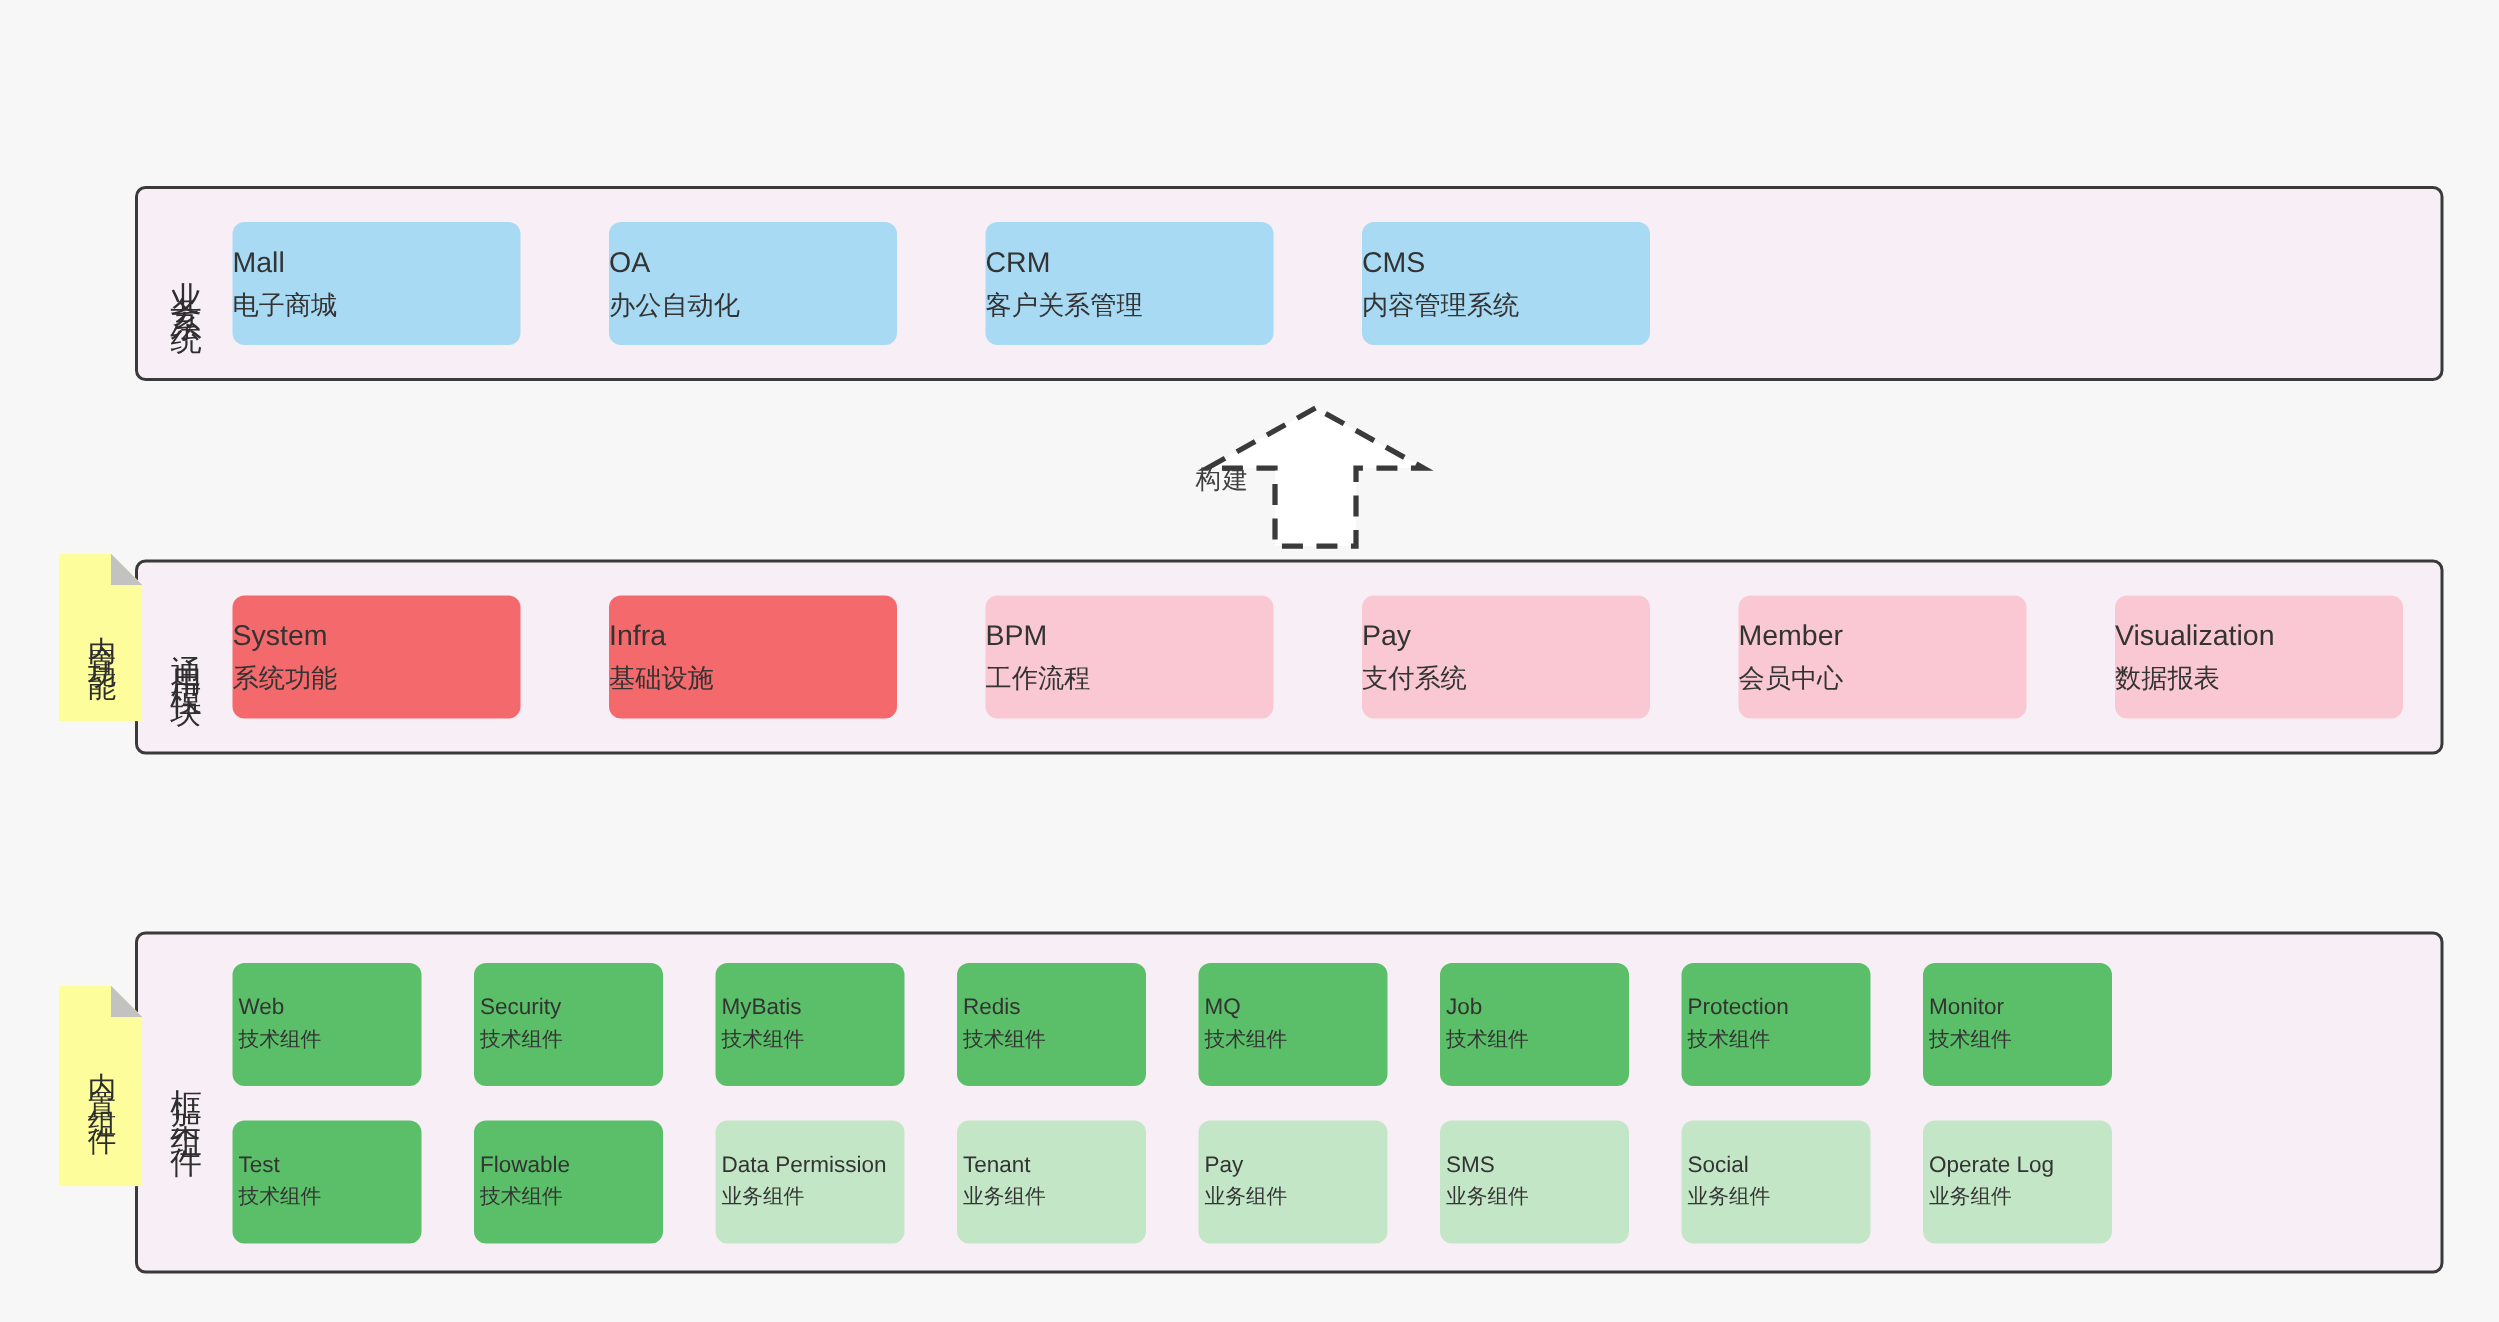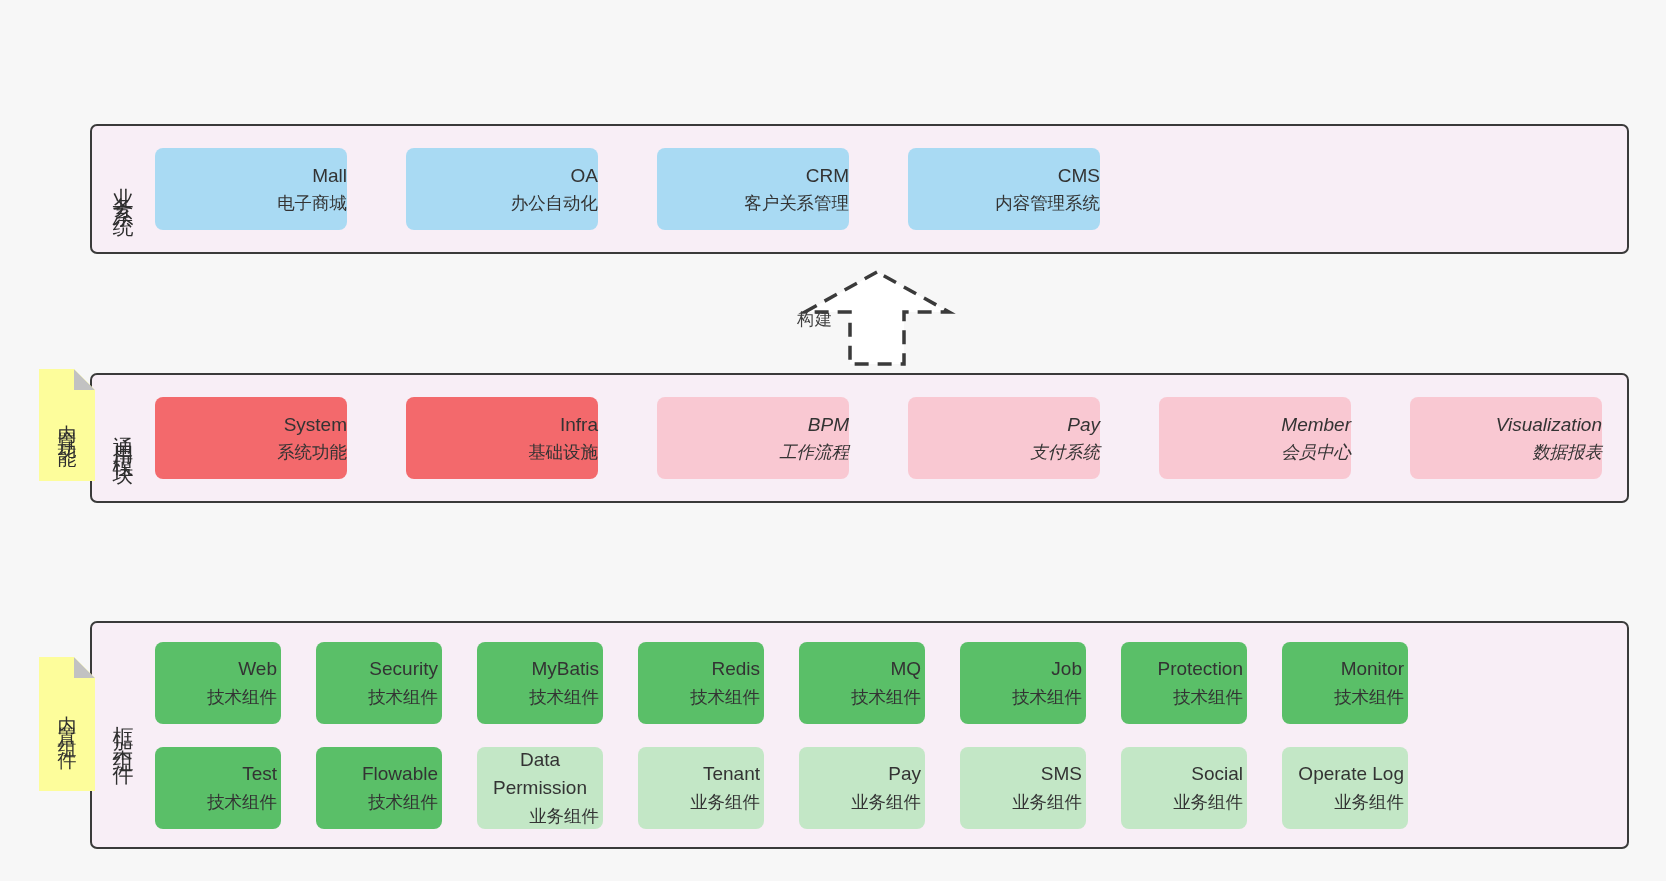--- a/index.html
+++ b/index.html
@@ -45,31 +45,31 @@
     display:flex;align-items:center;
     padding-left:63px;
   }
   .row-wide{gap:59px;}
   .row-narrow{gap:35px;}
 
   .box{
     height:82px;
     border-radius:8px;
     display:flex;flex-direction:column;
-    align-items:flex-end;justify-content:center;
+    align-items:flex-start;justify-content:center;
     text-align:center;
     line-height:1.5;
     color:#333;
   }
   .box-wide{width:192px;font-size:19px;}
-  .box-narrow{width:126px;font-size:19px;padding:0 4px;box-sizing:border-box;}
+  .box-narrow{width:126px;font-size:15px;padding:0 4px;box-sizing:border-box;}
   .box .zh{font-size:0.92em;}
   .v-blue{background:var(--c-blue);}
   .v-red{background:var(--c-red);}
-  .v-pink{background:var(--c-pink);font-style:italic;}
+  .v-pink{background:var(--c-pink);}
   .v-green{background:var(--c-green);}
   .v-lightgreen{background:var(--c-lightgreen);}
 
   .sticky{
     position:absolute;
     left:-53px;width:56px;
     background:var(--c-sticky);
     clip-path:polygon(0 0,calc(100% - 21px) 0,100% 21px,100% 100%,0 100%);
     display:flex;align-items:center;justify-content:center;
     writing-mode:vertical-rl;

